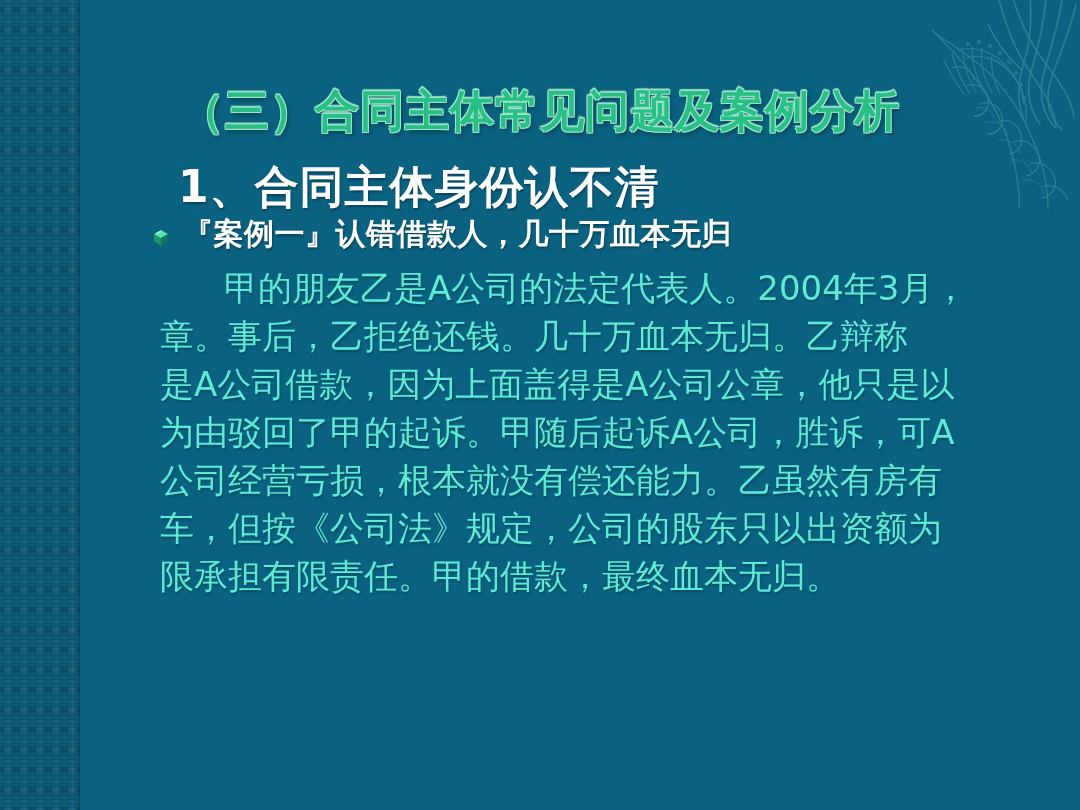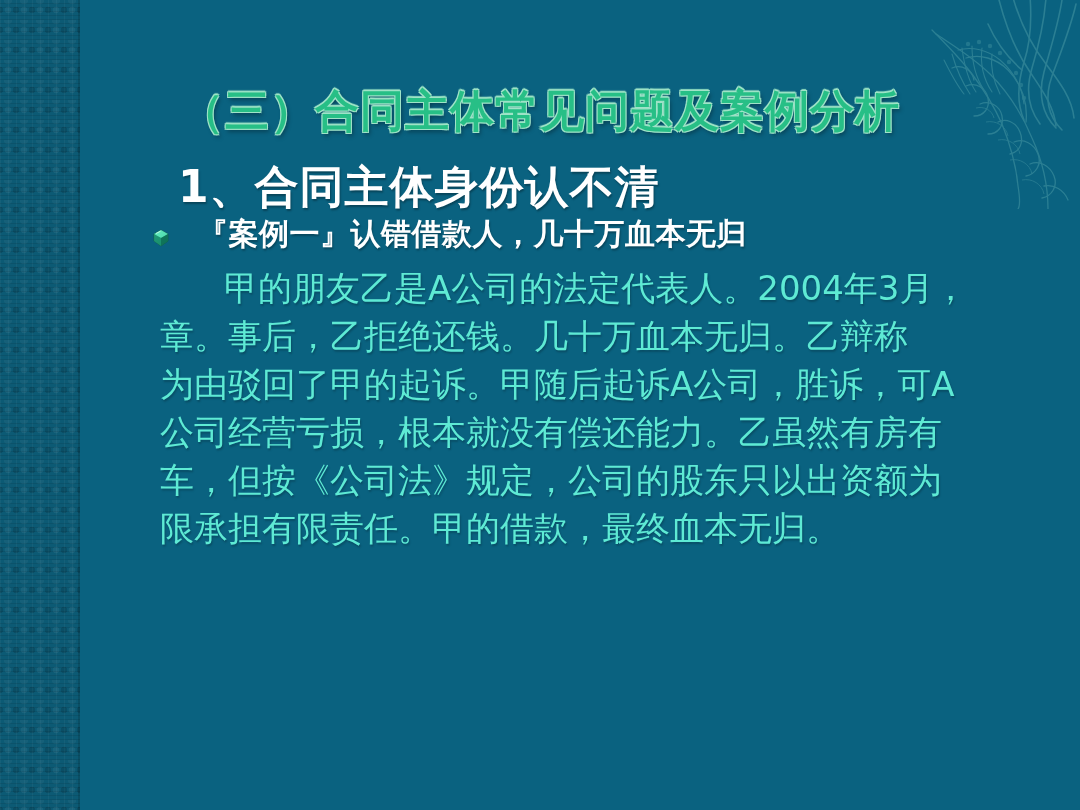--- a/index.html
+++ b/index.html
@@ -82,21 +82,21 @@
     text-shadow: 1px 2px 2px rgba(0,0,0,0.30);
     margin-left: 20px;
   }
 
   
   #case-row {
     position: absolute;
     left: 150px; top: 214px;
     display: flex;
     align-items: center;
-    gap: 26px;
+    gap: 11px;
     white-space: nowrap;
   }
   .gem-bullet {
     width: 22px; height: 22px;
     flex: 0 0 22px;
     position: relative;
     transform: translateY(3px);
   }
   .gem-bullet svg { display:block; width:22px; height:22px; }
   #case-title {
@@ -211,19 +211,20 @@
         <polygon points="18,7 11,11 11,19 18,14" fill="#0f7257" opacity="0.95"></polygon>
         <path d="M6 6.5 L10.5 4.2" stroke="#d8fff0" stroke-width="1" opacity="0.8"></path>
       </svg>
     </span>
     <span id="case-title">『案例一』认错借款人，几十万血本无归</span>
   </div>
 
   <div id="body-block">
     <div class="body-line first">甲的朋友乙是A公司的法定代表人。2004年3月，</div>
     <div class="body-line">章。事后，乙拒绝还钱。几十万血本无归。乙辩称</div>
+    <div class="body-line">是A公司借款，因为上面盖得是A公司公章，他只是以</div>
     <div class="body-line">为由驳回了甲的起诉。甲随后起诉A公司，胜诉，可A</div>
     <div class="body-line">公司经营亏损，根本就没有偿还能力。乙虽然有房有</div>
     <div class="body-line">车，但按《公司法》规定，公司的股东只以出资额为</div>
     <div class="body-line">限承担有限责任。甲的借款，最终血本无归。</div>
   </div>
 
 </div>
 
 </body></html>

